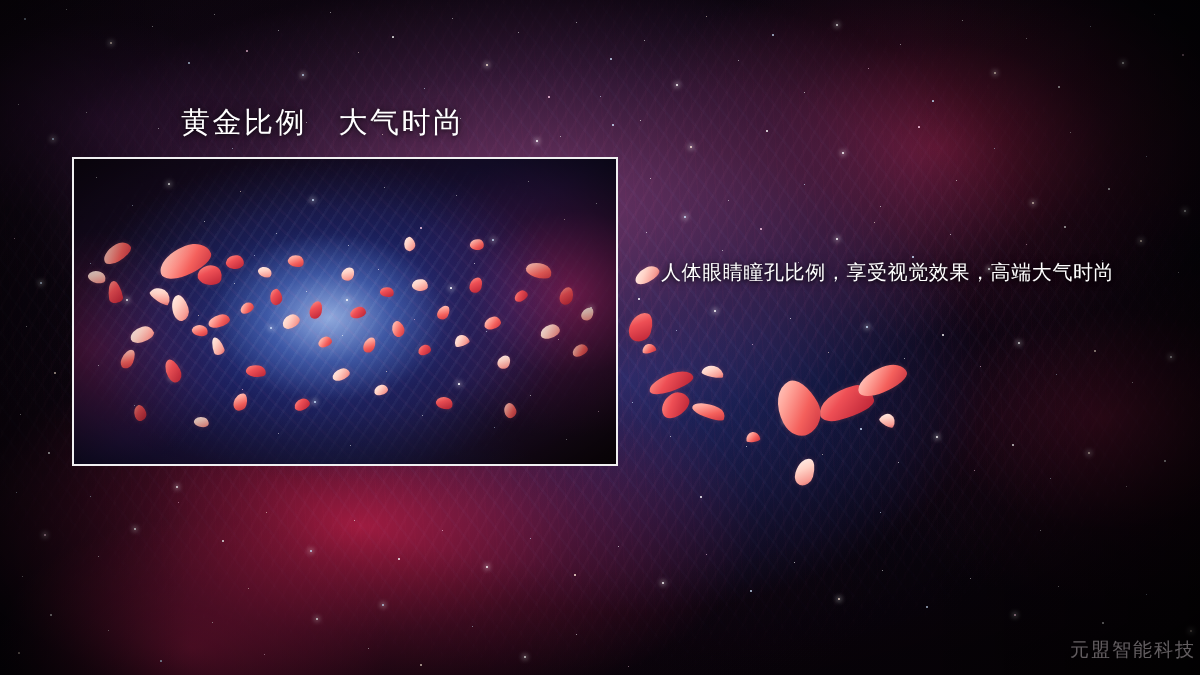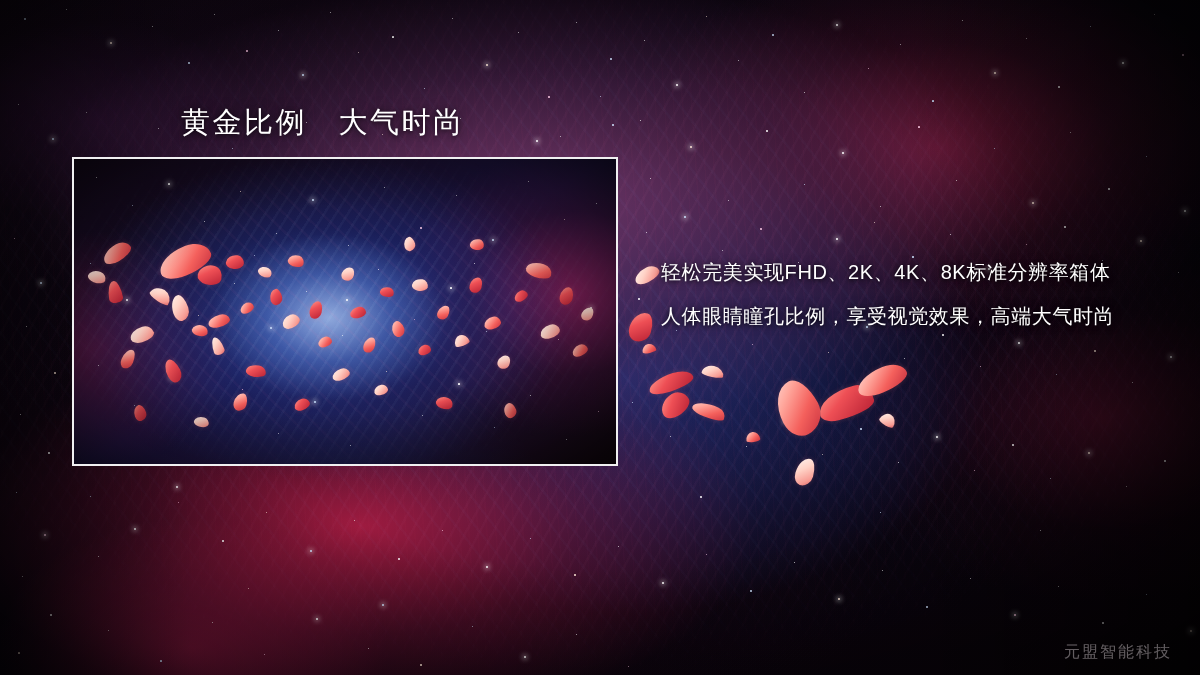--- a/index.html
+++ b/index.html
@@ -151,22 +151,22 @@
     font-size:20px;
     line-height:44px;
     color:#ffffff;
     letter-spacing:0.6px;
     white-space:pre;
     text-shadow:0 1px 4px rgba(0,0,0,0.80), 0 0 10px rgba(0,0,0,0.5);
   }
 
   #watermark {
     position:absolute;
-    right:28px; bottom:12px;
-    font-size:16px;
+    right:4px; bottom:12px;
+    font-size:19px;
     letter-spacing:2px;
     color:rgba(230,222,226,0.42);
     white-space:pre;
   }
 </style>
 </head>
 <body>
 
 <div id="slide">
 
@@ -471,19 +471,18 @@
           <div class="petal pale" style="left: 120px; top: 258px; width: 15px; height: 10px; transform: rotate(16deg);"></div>
           <div class="petal deep" style="left: 60px; top: 246px; width: 12px; height: 16px; transform: rotate(-20deg);"></div>
           <div class="petal" style="left: 396px; top: 80px; width: 14px; height: 11px; transform: rotate(10deg);"></div>
           <div class="petal pale" style="left: 330px; top: 78px; width: 11px; height: 14px; transform: rotate(-16deg);"></div>
         </div>
       <div id="pic-vignette"></div>
     </div>
   </div>
 
   <div id="body-copy">
-    <div class="body-line">轻松完美实现FHD、2K、4K、8K标准分辨率箱体</div>
     <div class="body-line">人体眼睛瞳孔比例，享受视觉效果，高端大气时尚</div>
   </div>
 
   <div id="watermark">元盟智能科技</div>
 
 </div>
 
 </body></html>

